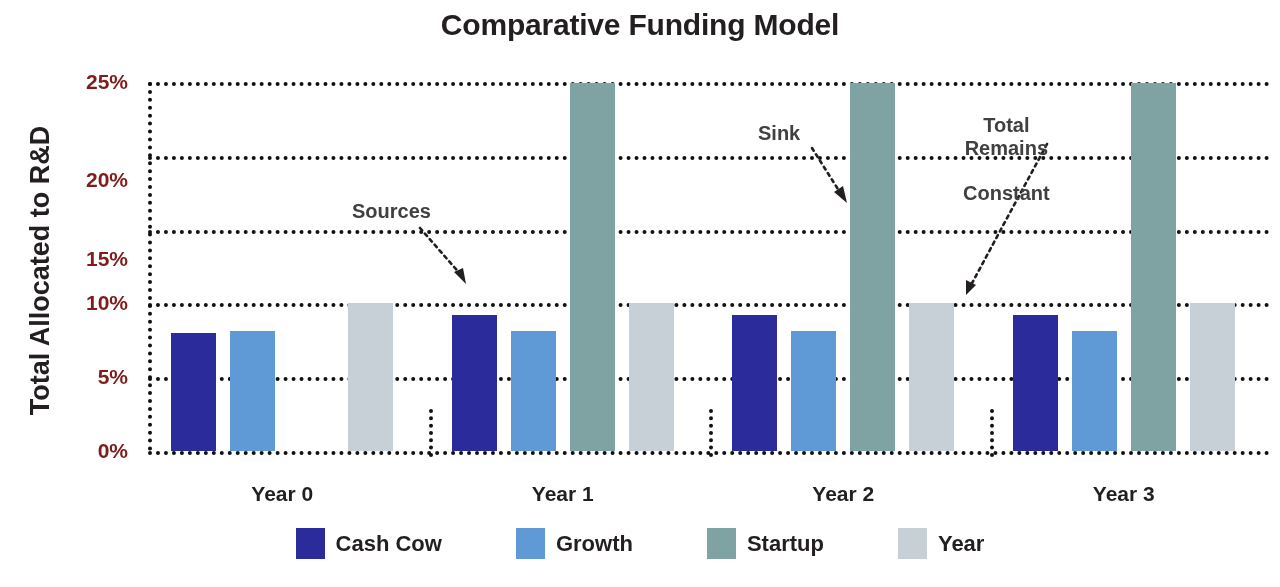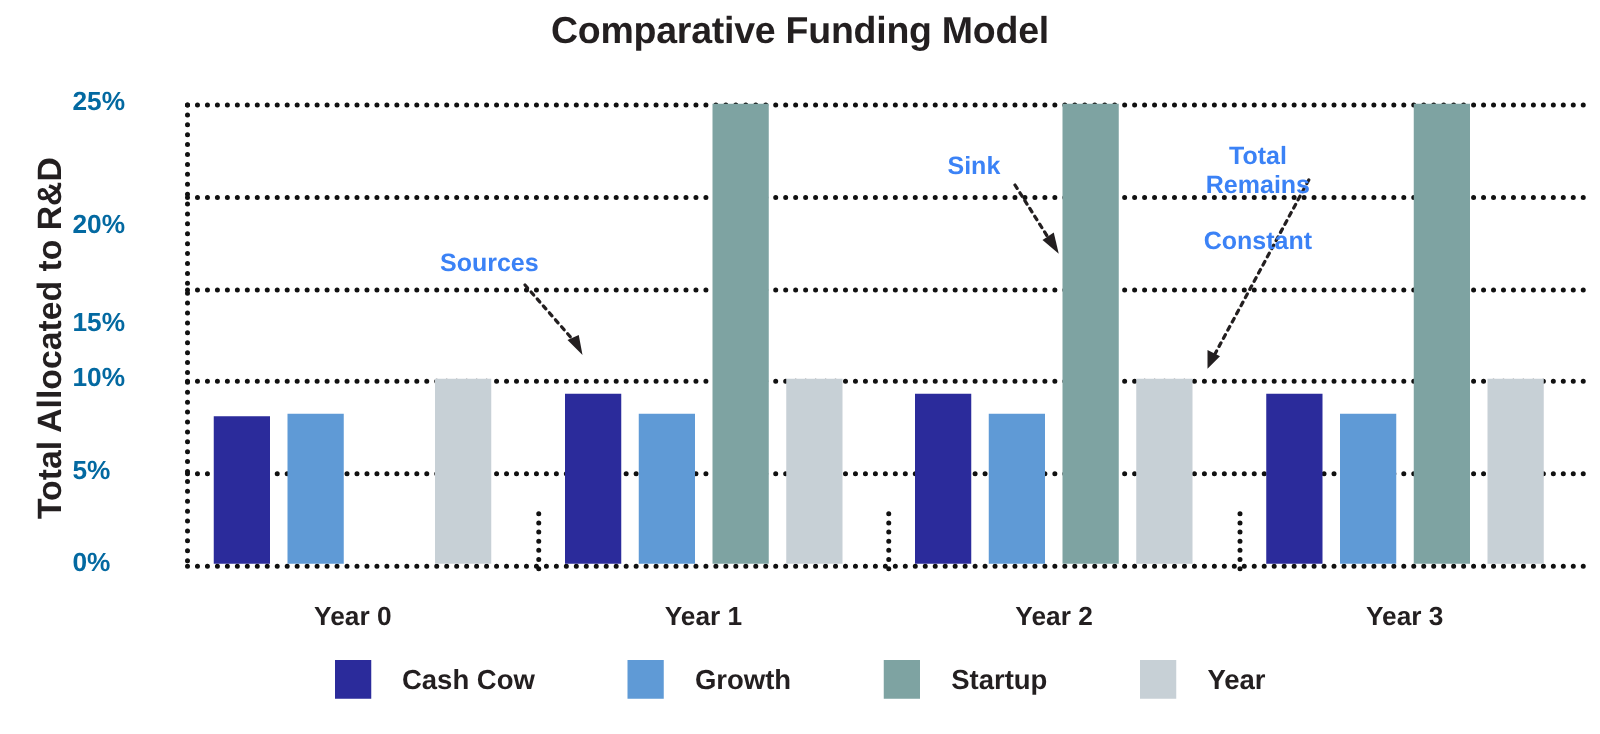--- a/index.html
+++ b/index.html
@@ -53,23 +53,24 @@
     top: 82px;
     width: 1122px;
     height: 369px;   
   }
 
   
   .ytick {
     position: absolute;
     right: 1142px;   
     width: 70px;
+    text-align: right;
     font-size: 21px;
     font-weight: bold;
-    color: #0369a1;
+    color: #7f1d1d;
     transform: translateY(-50%);
     white-space: nowrap;
   }
 
   
   .gridline {
     position: absolute;
     left: 0;
     width: 1122px;
     height: 0;
@@ -111,21 +112,21 @@
     text-align: center;
     transform: translateX(-50%);
     white-space: nowrap;
   }
 
   
   .annot {
     position: absolute;
     font-size: 20px;
     font-weight: bold;
-    color: #3b82f6;
+    color: #404040;
     line-height: 1.12;
     white-space: pre-line;
   }
   .annot-sources   { left: 352px; top: 200px; }
   .annot-sink      { left: 758px; top: 122px; }
   .annot-constant  { left: 963px; top: 92px; text-align: center; }
 
   .annot-svg {
     position: absolute;
     left: 0; top: 0;
@@ -141,21 +142,21 @@
     top: 528px;
     width: 1280px;
     display: flex;
     justify-content: center;
     align-items: center;
     gap: 74px;
   }
   .legend-item {
     display: flex;
     align-items: center;
-    gap: 25px;
+    gap: 11px;
   }
   .legend-swatch {
     width: 29px;
     height: 31px;
     display: block;
   }
   .legend-label {
     font-size: 22px;
     font-weight: bold;
     color: #231f20;

